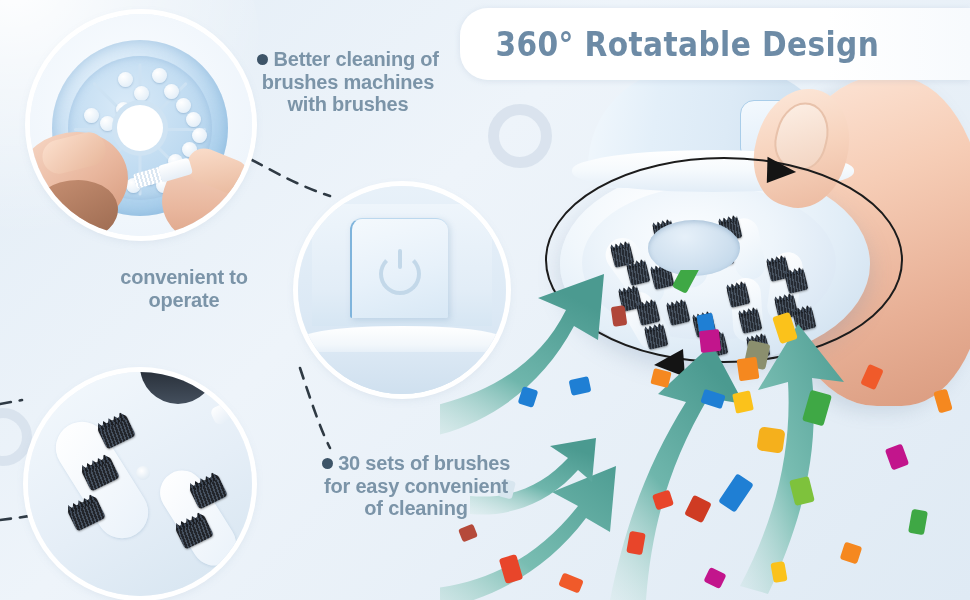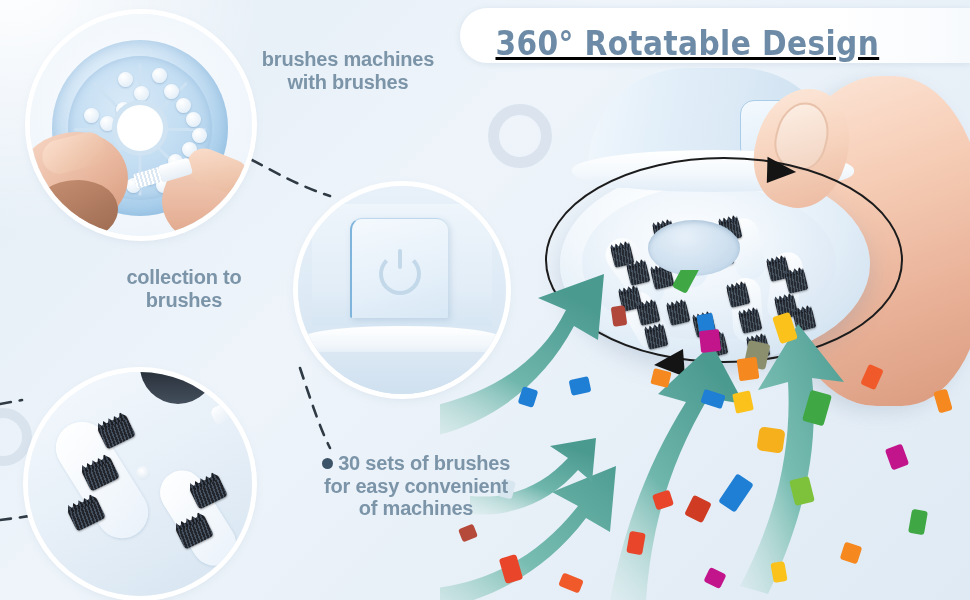--- a/index.html
+++ b/index.html
@@ -13,25 +13,25 @@
 
   
   .deco-ring{ position:absolute; border-radius:50%; border:11px solid #d3deea; opacity:.75; }
   .ring-a{ width:64px; height:64px; left:488px; top:104px; }
   .ring-b{ width:58px; height:58px; left:-26px; top:408px; border-width:10px; }
   .deco-soft{ position:absolute; border-radius:50%;
      background:radial-gradient(circle at 35% 30%,#ffffff 0%,rgba(255,255,255,0) 72%); }
 
   
   .banner{
-    position:absolute; left:460px; top:8px; width:510px; height:55px;
+    position:absolute; left:460px; top:8px; width:510px; height:72px;
     background:linear-gradient(90deg,#ffffff 0%,#ffffff 72%,#f7fafd 100%);
     border-radius:28px 0 0 28px;
     box-shadow:0 1px 6px rgba(120,150,180,.18);
-    display:flex; align-items:flex-end;text-decoration:underline;
+    display:flex; align-items:center;
   }
   .banner-title{
     font-family:"DejaVu Sans Condensed","Liberation Sans Narrow","Liberation Sans",sans-serif;
     font-weight:bold; font-size:34px; letter-spacing:.4px;
     color:#6d8ba6; padding-left:30px;
     text-shadow:0 1px 0 rgba(255,255,255,.8);
     transform:scaleX(.97);
   }
 
   
@@ -489,29 +489,31 @@
     <rect x="62" y="92" width="22" height="14" rx="2" fill="#1f7fd4" transform="rotate(18 73 99)"></rect>
     <rect x="94" y="92" width="18" height="20" rx="2" fill="#fbc21b" transform="rotate(-12 103 102)"></rect>
     <rect x="118" y="128" width="26" height="24" rx="5" fill="#f5b01c" transform="rotate(8 131 140)"></rect>
   </svg>
 
   <div class="banner">
     <div class="banner-title">360° Rotatable Design</div>
   </div>
 
   <div class="callout" id="txt1">
+    <div class="line"><span class="bullet"></span>
+      <span>Better cleaning of</span></div>
     <div class="line">brushes machines</div>
     <div class="line">with brushes</div>
   </div>
 
   <div class="callout" id="txt2">
-    <div class="line">collection to</div>
-    <div class="line">brushes</div>
+    <div class="line">convenient to</div>
+    <div class="line">operate</div>
   </div>
 
   <div class="callout" id="txt3">
     <div class="line"><span class="bullet"></span>
       <span>30 sets of brushes</span></div>
     <div class="line">for easy convenient</div>
-    <div class="line">of machines</div>
+    <div class="line">of cleaning</div>
   </div>
 
 </div>
 
 </body></html>

